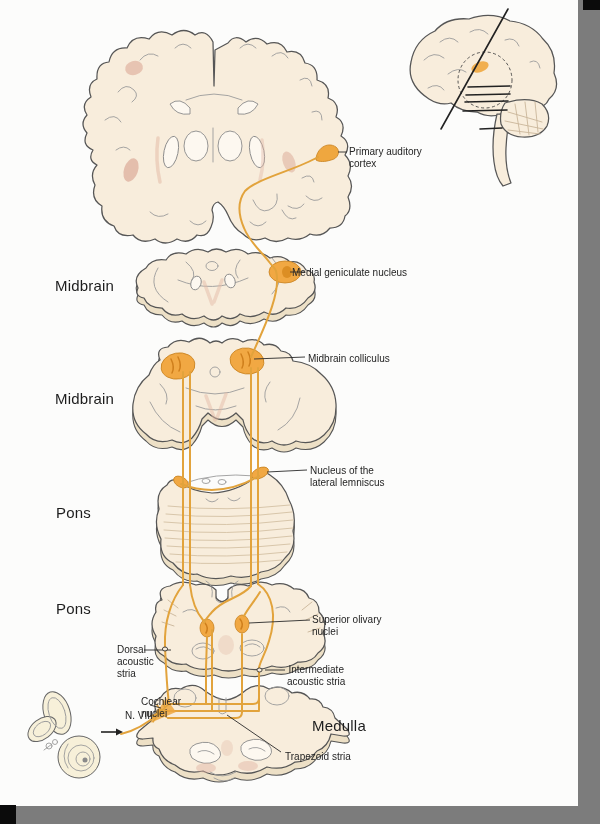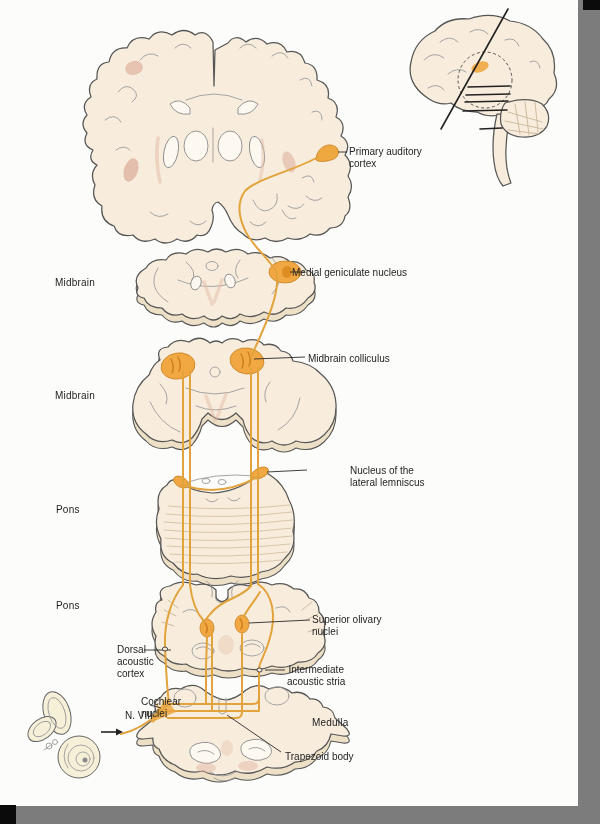--- a/index.html
+++ b/index.html
@@ -5,21 +5,21 @@
   html,body{margin:0;padding:0;background:#ffffff;}
   #stage{position:relative;width:600px;height:824px;overflow:hidden;background:#FCFCFB;
          font-family:"Liberation Sans",sans-serif;}
   .page{position:absolute;left:0;top:0;width:580px;height:806px;background:#FCFCFB;}
   .shadow-right{position:absolute;left:578px;top:0;width:22px;height:824px;background:#7C7C7C;}
   .shadow-right-blacktop{position:absolute;left:583px;top:0;width:17px;height:10px;background:#0B0B0B;}
   .shadow-bottom{position:absolute;left:0;top:806px;width:600px;height:18px;background:#7C7C7C;}
   .shadow-corner-black{position:absolute;left:0;top:805px;width:16px;height:19px;background:#0B0B0B;}
   svg{position:absolute;left:0;top:0;}
   .label{position:absolute;font-size:10px;line-height:1.22;color:#252525;white-space:pre-line;z-index:5;}
-  .region{font-size:10px;color:#1d1d1d;letter-spacing:.2px;}
+  .region{font-size:15px;color:#1d1d1d;letter-spacing:.2px;}
   
   .o  {fill:#F8EDDC;stroke:#565656;stroke-width:1.25;stroke-linejoin:round;}
   .o2 {fill:#EDE0C6;stroke:#565656;stroke-width:1.1;stroke-linejoin:round;}
   .d  {fill:none;stroke:#9B9B9B;stroke-width:.9;stroke-linecap:round;}
   .dd {fill:#FDF8F0;stroke:#8a8a8a;stroke-width:.9;}
   .str{fill:none;stroke:#D8C6AA;stroke-width:1;stroke-linecap:round;}
   .hatch{fill:none;stroke:#C9B69A;stroke-width:.9;stroke-linecap:round;}
   .pink{fill:#DFB2A0;stroke:none;}
   .pinkline{fill:none;stroke:#E3BBA8;stroke-width:3.5;stroke-linecap:round;}
   .fiber{fill:none;stroke:#E2A33C;stroke-width:2;stroke-linecap:round;}
@@ -214,33 +214,33 @@
         <path d="M101 732 L116 732" stroke="#222" stroke-width="1.6" fill="none"></path>
         <polygon points="116,728.5 123,732 116,735.5" fill="#222"></polygon>
       </g>
     </g>
   </svg>
 
   <div class="label" style="left:349px;top:146px;">Primary auditory
 cortex</div>
   <div class="label" style="left:292px;top:267px;">Medial geniculate nucleus</div>
   <div class="label" style="left:308px;top:353px;">Midbrain colliculus</div>
-  <div class="label" style="left:310px;top:465px;margin-left:40px;">Nucleus of the
+  <div class="label" style="left:310px;top:465px;">Nucleus of the
 lateral lemniscus</div>
   <div class="label" style="left:312px;top:614px;">Superior olivary
 nuclei</div>
   <div class="label" style="left:117px;top:644px;">Dorsal
 acoustic
-cortex</div>
+stria</div>
   <div class="label" style="left:287px;top:664px;text-align:center;">Intermediate
 acoustic stria</div>
   <div class="label" style="left:117px;top:696px;margin-left:24px;">Cochlear
 nuclei</div>
   <div class="label" style="left:125px;top:710px;">N. VIII</div>
-  <div class="label" style="left:285px;top:751px;">Trapezoid body</div>
+  <div class="label" style="left:285px;top:751px;">Trapezoid stria</div>
 
   <div class="label region" style="left:55px;top:277px;">Midbrain</div>
   <div class="label region" style="left:55px;top:390px;">Midbrain</div>
   <div class="label region" style="left:56px;top:504px;">Pons</div>
   <div class="label region" style="left:56px;top:600px;">Pons</div>
   <div class="label region" style="left:312px;top:717px;">Medulla</div>
 
   <div class="shadow-right"></div>
   <div class="shadow-right-blacktop"></div>
   <div class="shadow-bottom"></div>

